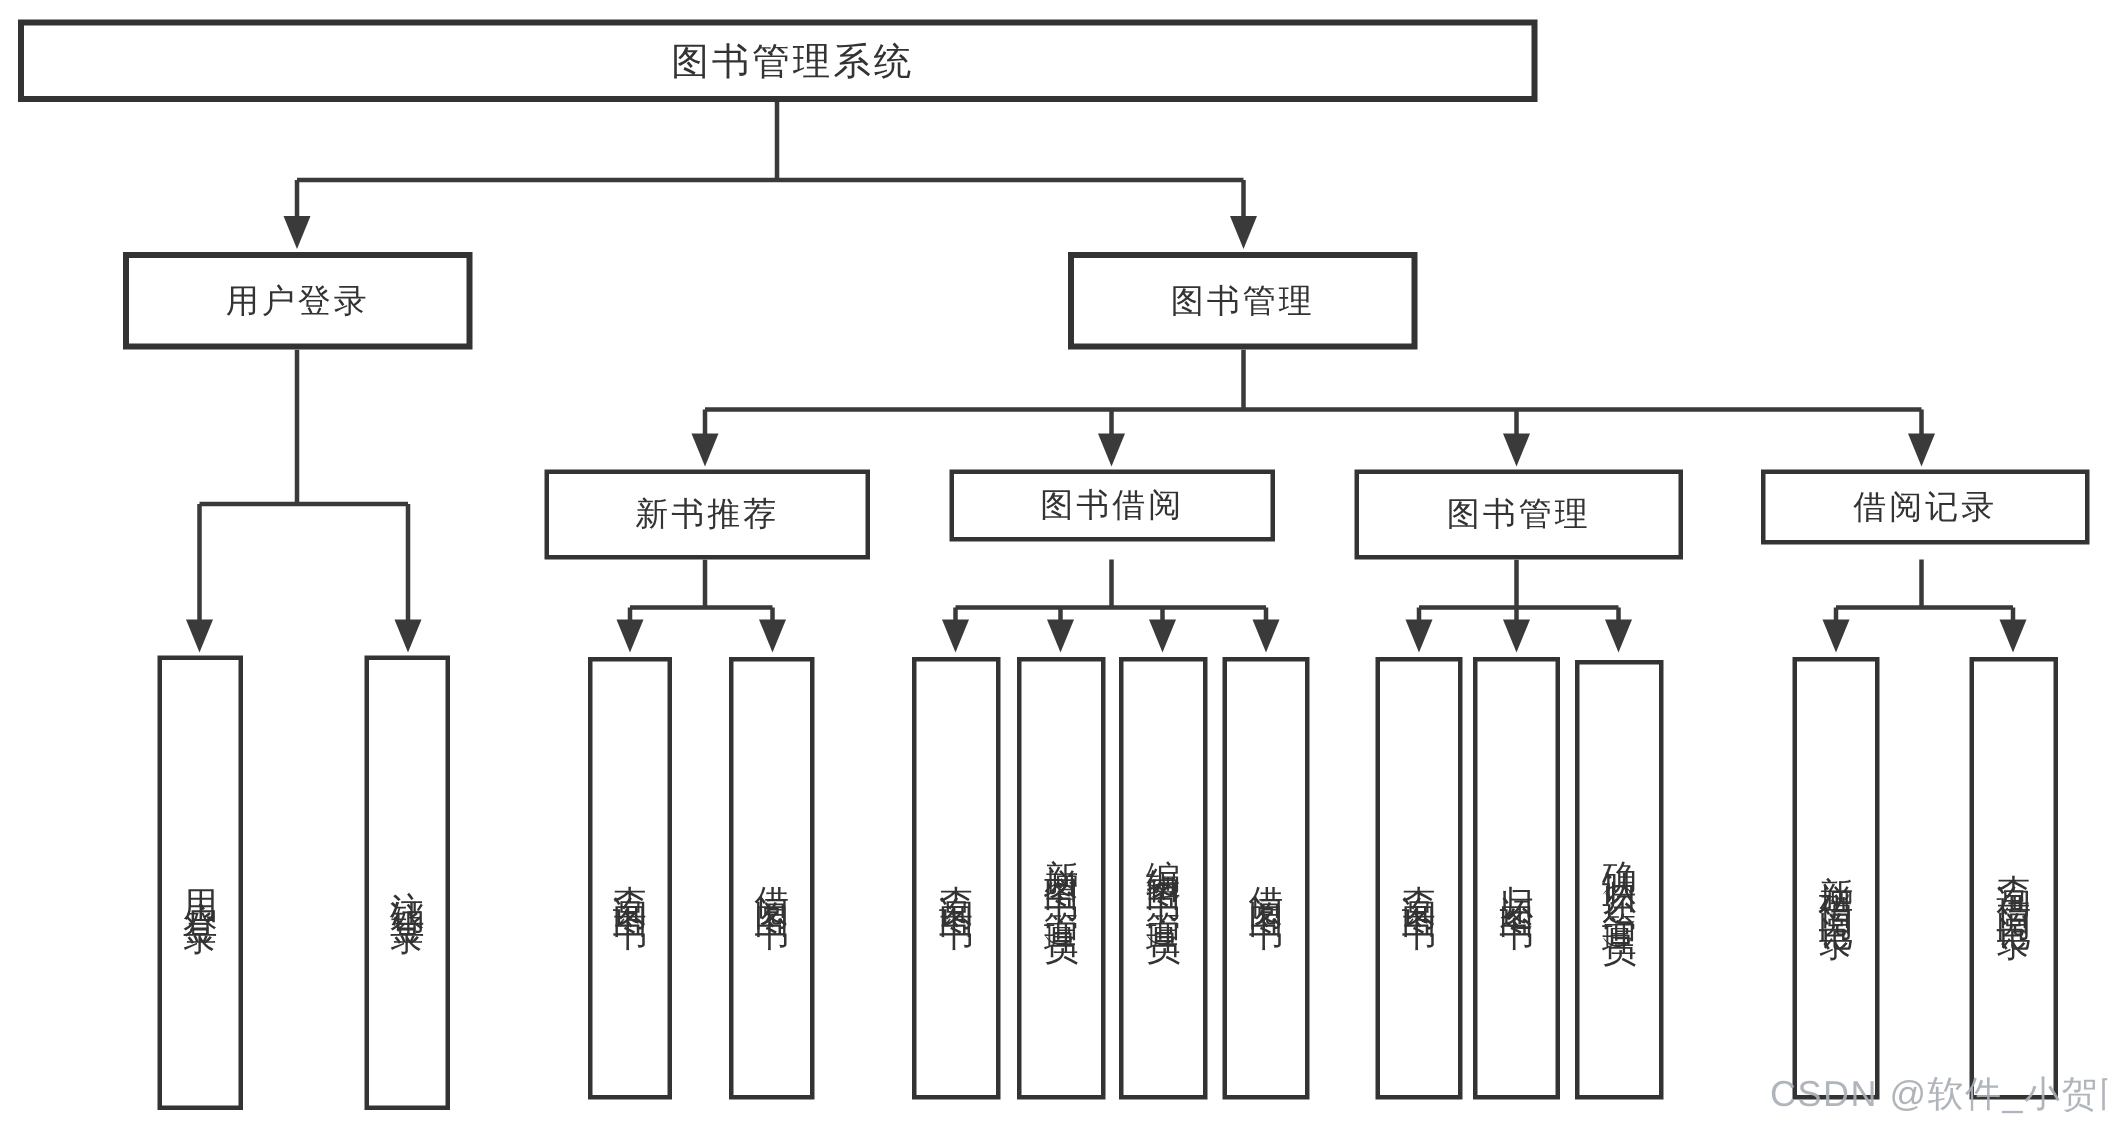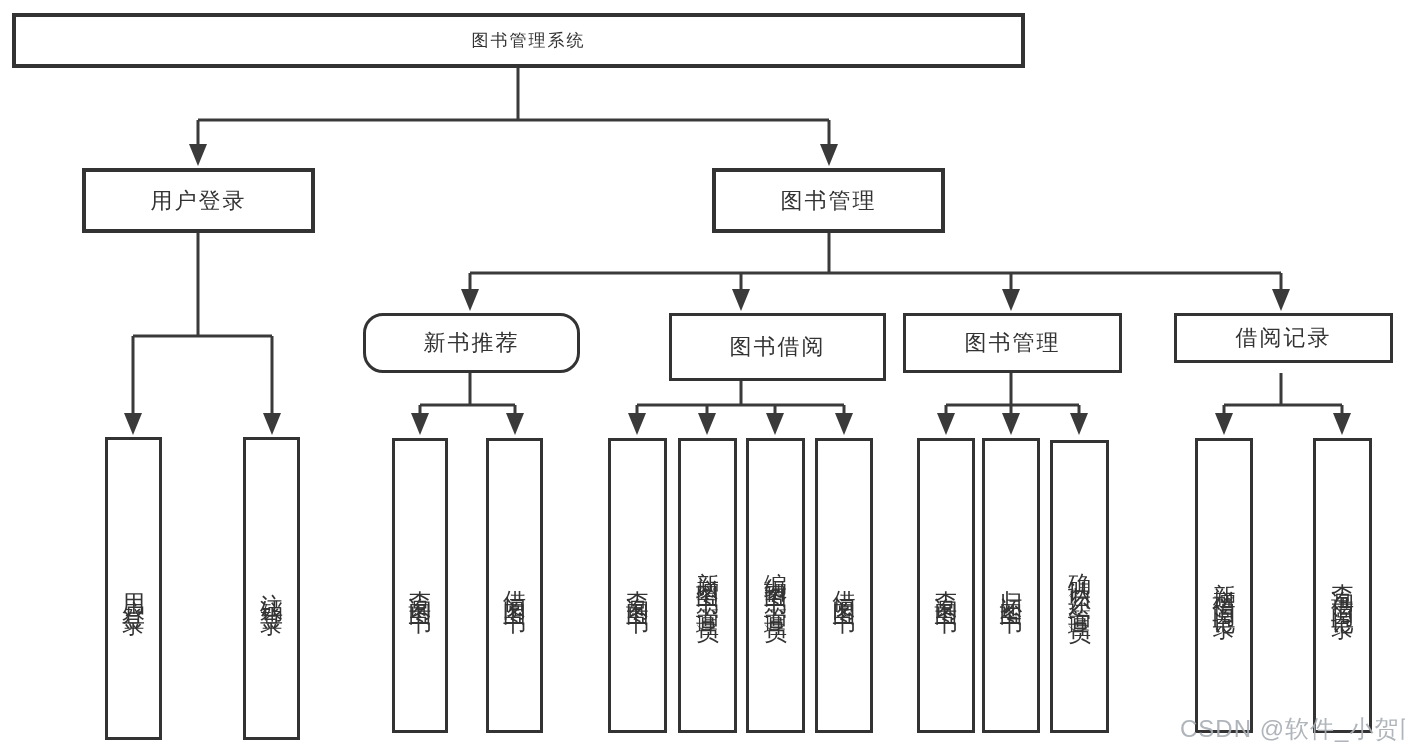--- a/index.html
+++ b/index.html
@@ -7,21 +7,21 @@
     position:relative;width:1405px;height:747px;background:#ffffff;
     font-family:"Liberation Sans","DejaVu Sans",sans-serif;color:#333;
     overflow:hidden;
   }
   .wires{position:absolute;left:0;top:0;z-index:0;}
   .box{
     position:absolute;background:#fff;border:3px solid #333;box-sizing:border-box;
     display:flex;align-items:center;justify-content:center;z-index:1;
   }
   .hbox{font-size:22px;letter-spacing:2px;}
-  .root{border-width:4px;font-size:17px;padding-left:20px;}
+  .root{border-width:4px;font-size:25px;padding-left:20px;}
   .lvl2{border-width:4px;}
   .vbox .vtext{
     writing-mode:vertical-rl;text-orientation:mixed;
     font-size:23px;letter-spacing:7px;line-height:1;
   }
   .watermark{
     position:absolute;left:1180px;top:713px;z-index:2;
     font-size:24px;color:#a9afb5;opacity:.92;letter-spacing:1px;white-space:nowrap;
   }
 </style>
@@ -67,24 +67,24 @@
     <span>图书管理系统</span>
   </div>
 
   <div class="box hbox lvl2" style="left:82px;top:168px;width:233px;height:65px;">
     <span>用户登录</span>
   </div>
   <div class="box hbox lvl2" style="left:712px;top:168px;width:233px;height:65px;">
     <span>图书管理</span>
   </div>
 
-  <div class="box hbox" style="left:363px;top:313px;width:217px;height:60px;border-radius:20px;">
+  <div class="box hbox" style="left:363px;top:313px;width:217px;height:60px;">
     <span>新书推荐</span>
   </div>
-  <div class="box hbox" style="left:633px;top:313px;width:217px;height:68px;margin-left:36px;">
+  <div class="box hbox" style="left:633px;top:313px;width:217px;height:48px;">
     <span>图书借阅</span>
   </div>
   <div class="box hbox" style="left:903px;top:313px;width:219px;height:60px;">
     <span>图书管理</span>
   </div>
   <div class="box hbox" style="left:1174px;top:313px;width:219px;height:50px;">
     <span>借阅记录</span>
   </div>
 
   <div class="box vbox" style="left:105px;top:437px;width:57px;height:303px;">

